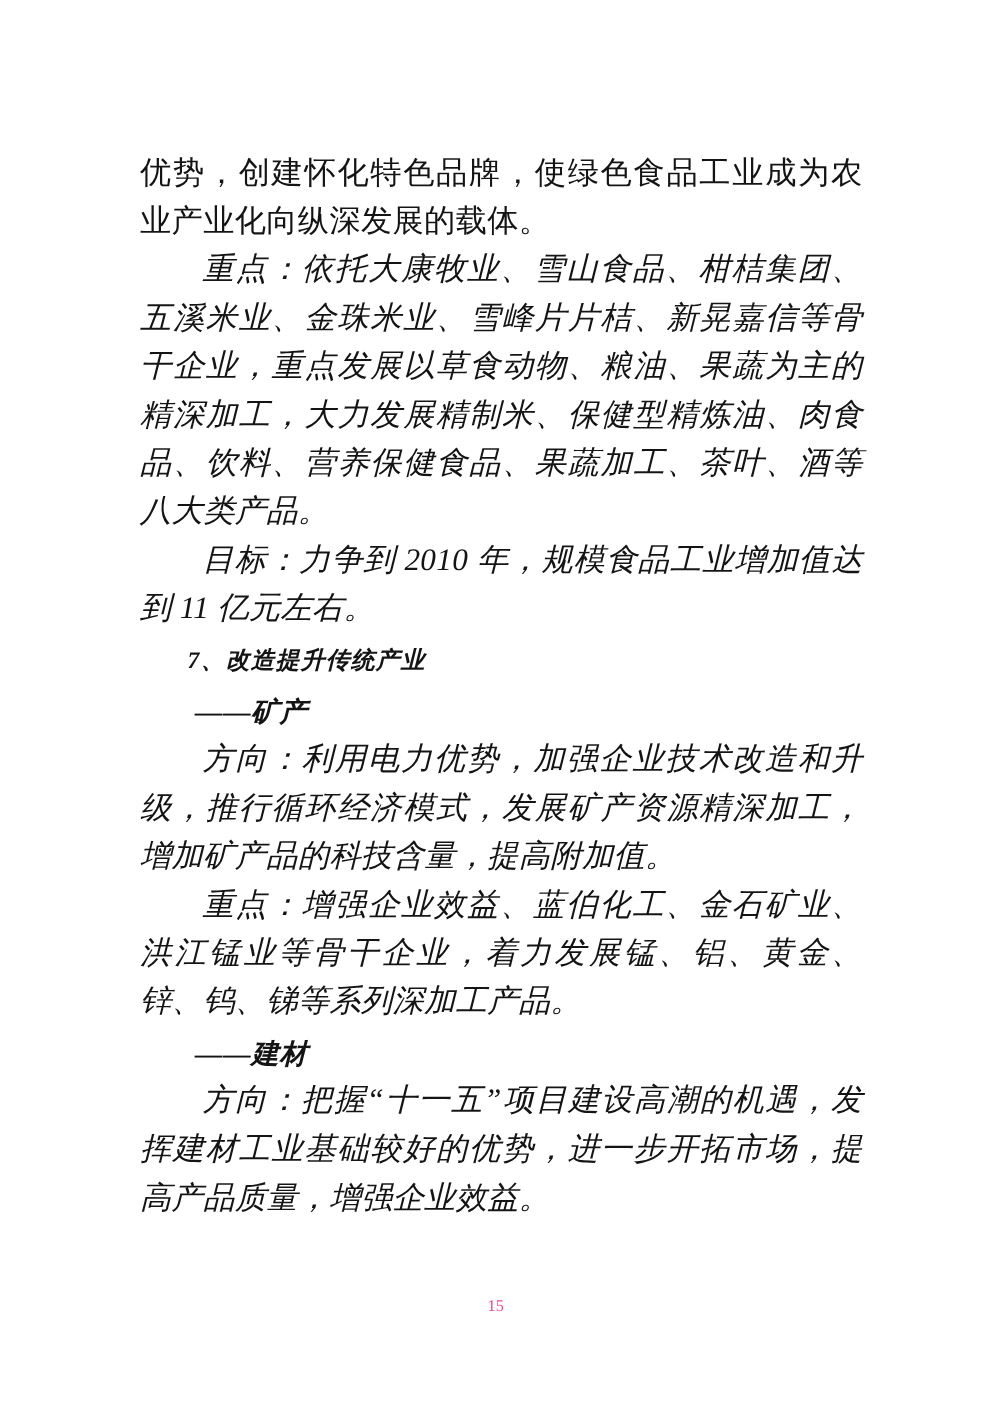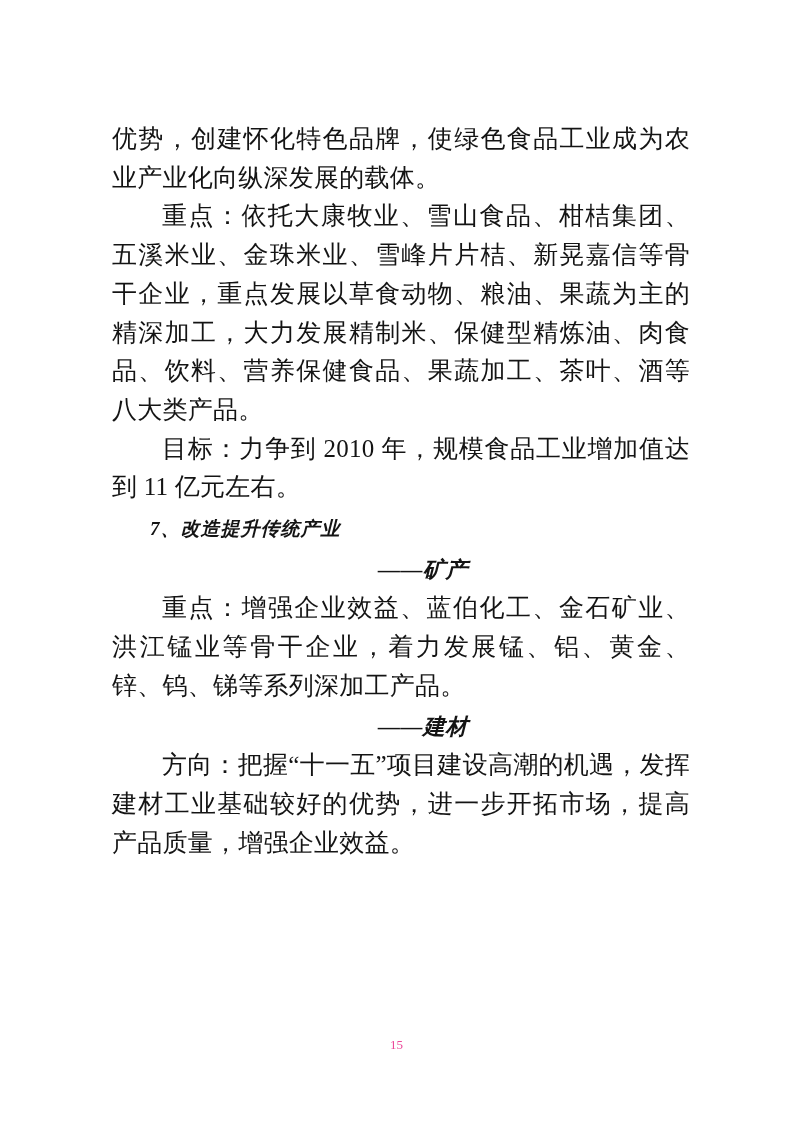--- a/index.html
+++ b/index.html
@@ -25,39 +25,39 @@
   .para {
     margin: 0;
     font-size: 25px;
     line-height: 38.7px;
     text-align: justify;
     text-justify: inter-character;
     letter-spacing: 0.25px;
   }
   .para.indent {
     text-indent: 2em;
+    font-style: italic;
   }
   .heading {
     margin: 3px 0 0 0;
     font-size: 19px;
     line-height: 38.7px;
     font-weight: bold;
     font-style: italic;
     text-indent: 2em;
     letter-spacing: 1px;
   }
   .subheading {
     margin: 2px 0 0 0;
     font-size: 22px;
     line-height: 38.7px;
     font-weight: bold;
     font-style: italic;
     text-indent: 2em;
     letter-spacing: 0.5px;
-    text-align: center;
   }
   .page-number {
     position: absolute;
     left: 0;
     right: 0;
     top: 1036px;
     text-align: center;
     font-size: 13px;
     line-height: 18px;
     color: #ec4899;
@@ -67,18 +67,19 @@
 </head>
 <body>
 
 <div class="page">
   <div class="content">
     <p class="para">优势，创建怀化特色品牌，使绿色食品工业成为农业产业化向纵深发展的载体。</p>
     <p class="para indent">重点：依托大康牧业、雪山食品、柑桔集团、五溪米业、金珠米业、雪峰片片桔、新晃嘉信等骨干企业，重点发展以草食动物、粮油、果蔬为主的精深加工，大力发展精制米、保健型精炼油、肉食品、饮料、营养保健食品、果蔬加工、茶叶、酒等八大类产品。</p>
     <p class="para indent">目标：力争到 2010 年，规模食品工业增加值达到 11 亿元左右。</p>
     <h3 class="heading">7、改造提升传统产业</h3>
     <h4 class="subheading">——矿产</h4>
+    <p class="para indent">方向：利用电力优势，加强企业技术改造和升级，推行循环经济模式，发展矿产资源精深加工，增加矿产品的科技含量，提高附加值。</p>
     <p class="para indent">重点：增强企业效益、蓝伯化工、金石矿业、洪江锰业等骨干企业，着力发展锰、铝、黄金、锌、钨、锑等系列深加工产品。</p>
     <h4 class="subheading">——建材</h4>
     <p class="para indent">方向：把握“十一五”项目建设高潮的机遇，发挥建材工业基础较好的优势，进一步开拓市场，提高产品质量，增强企业效益。</p>
   </div>
   <div class="page-number">15</div>
 </div>
 
 </body></html>

